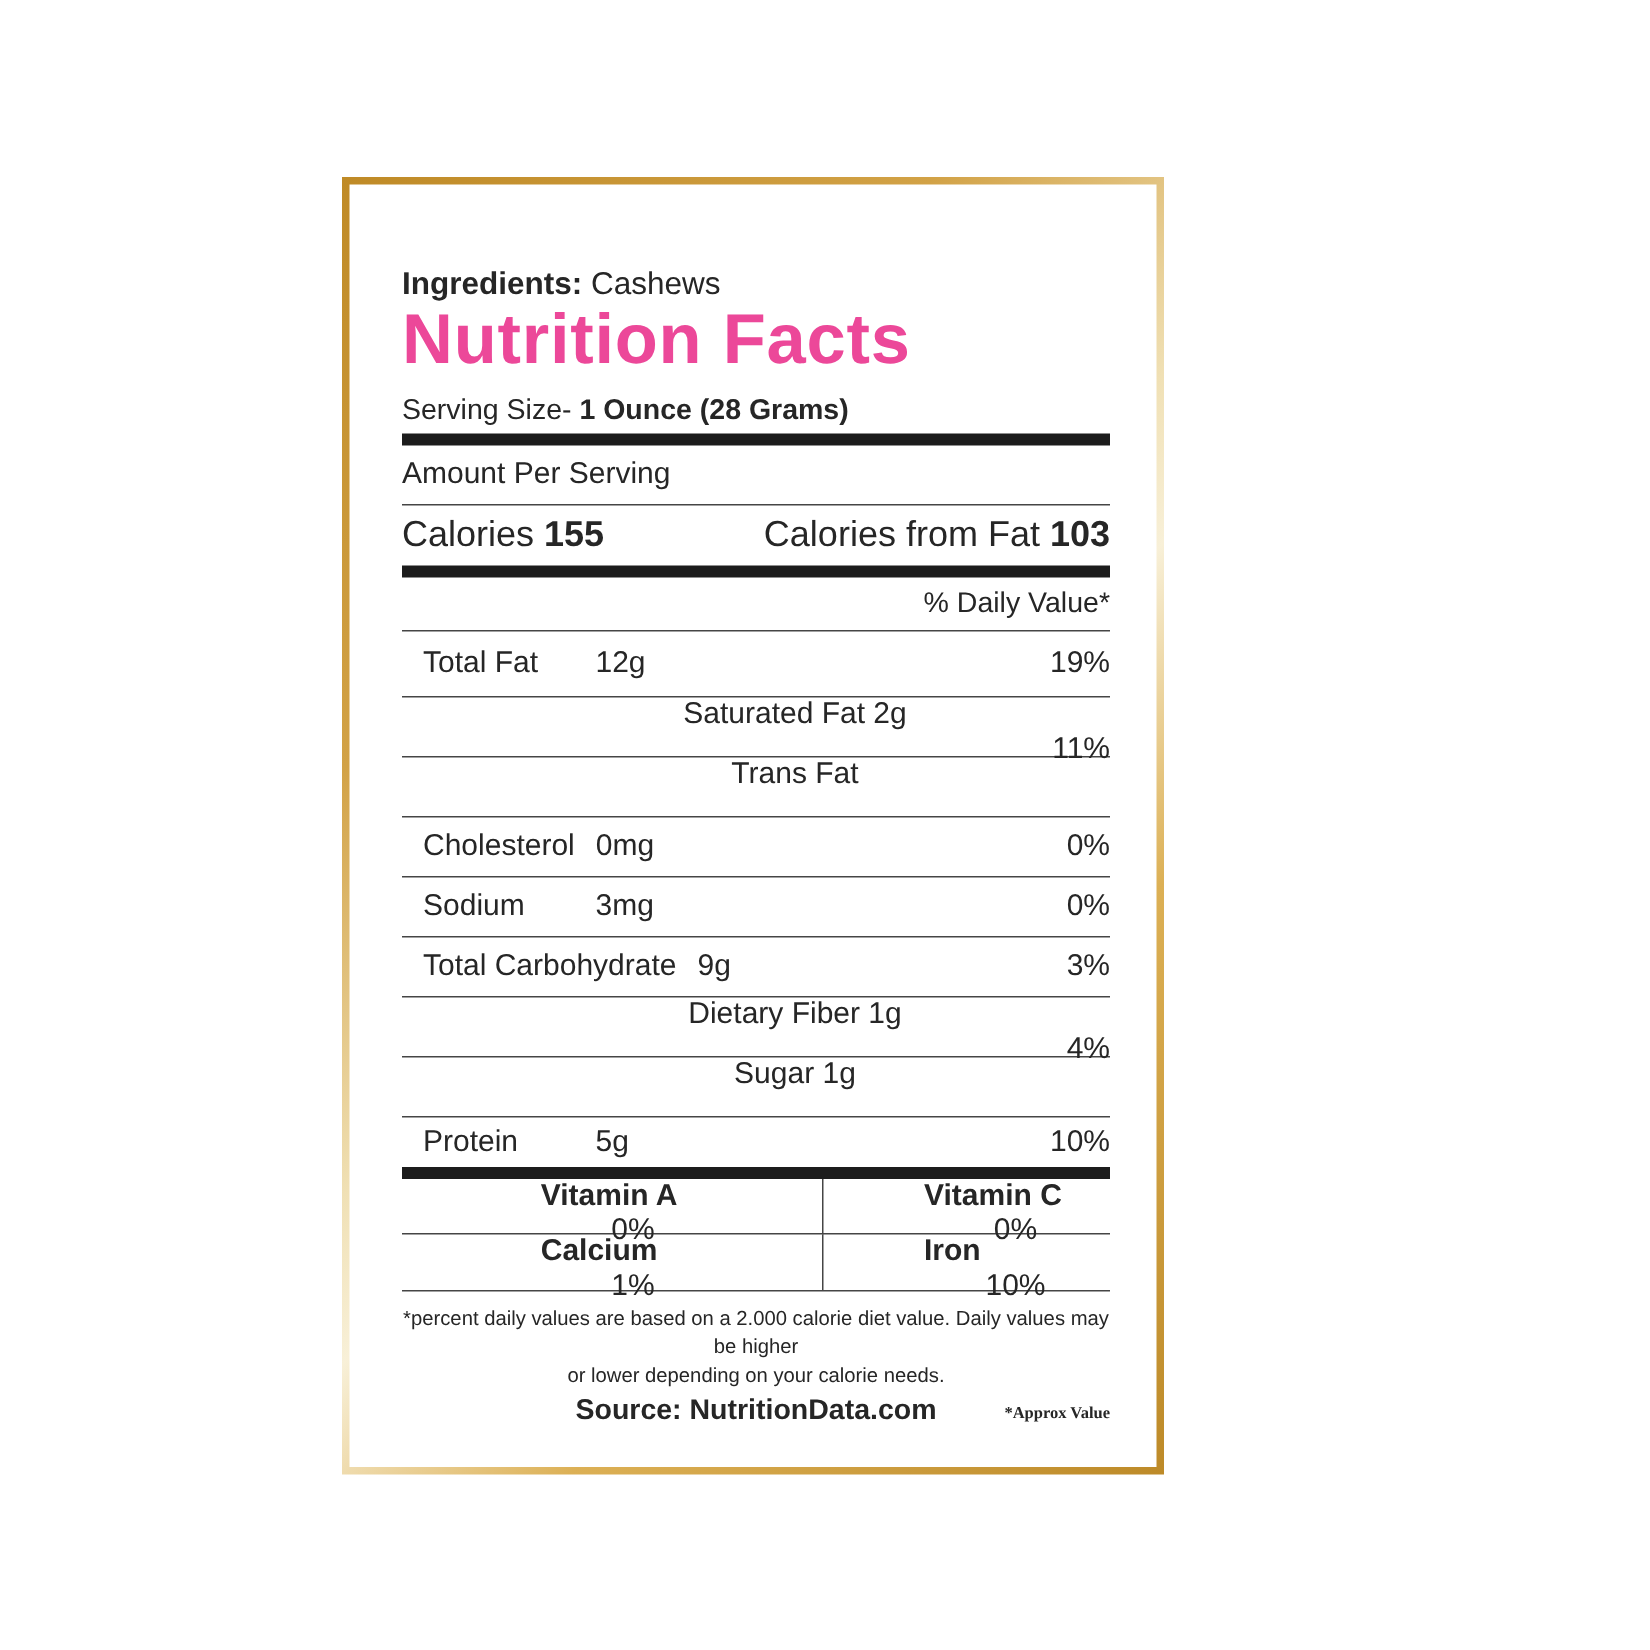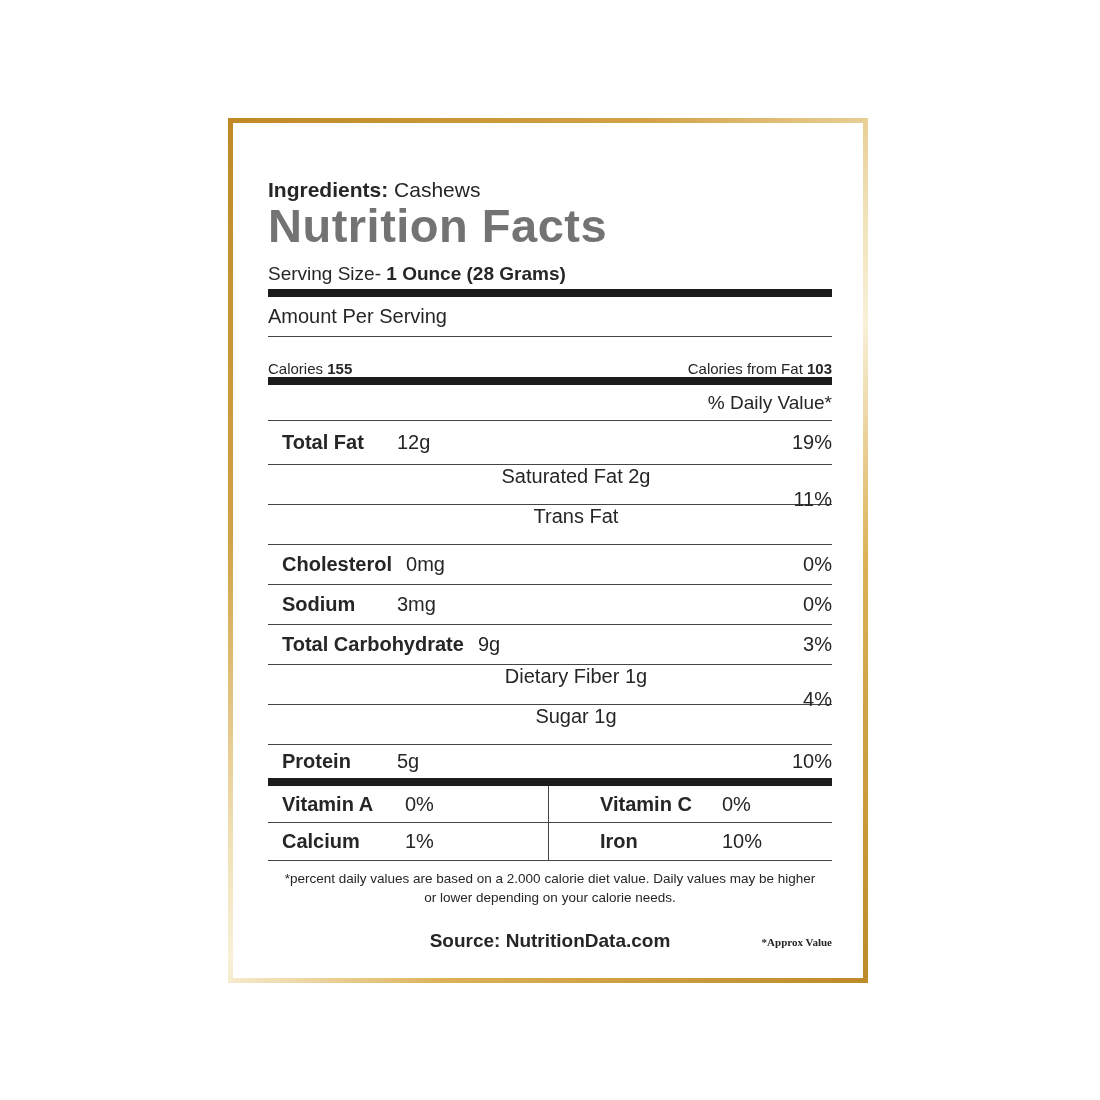--- a/index.html
+++ b/index.html
@@ -2,51 +2,51 @@
 <html><head>
 <meta charset="utf-8">
 <style>
   html,body{margin:0;padding:0;}
   body{
     width:1100px;height:1100px;position:relative;background:#ffffff;
     font-family:"Liberation Sans","DejaVu Sans",sans-serif;
     color:#262626;-webkit-font-smoothing:antialiased;
   }
   .frame{
-    position:absolute;left:228px;top:118px;width:640px;height:865px;
+    position:absolute;left:228px;top:118px;width:548px;height:865px;
     background:linear-gradient(135deg,#bf8a26 0%,#d2a246 28%,#f0e0b4 48%,#f8f0d8 56%,#dcb055 72%,#bd8a28 100%);
   }
   .frame-inner{position:absolute;inset:5px;background:#ffffff;}
   .content{position:absolute;left:35px;right:31px;top:0;bottom:0;}
   .abs{position:absolute;left:0;right:0;}
   .ingredients{top:55px;font-size:21px;}
   .ingredients .b{font-weight:bold;}
-  .title{top:76px;font-size:47px;font-weight:bold;letter-spacing:.5px;line-height:54px;color:#737373;}
+  .title{top:76px;font-size:47px;font-weight:bold;letter-spacing:.5px;line-height:54px;color:#ec4899;}
   .serving{top:140px;font-size:19px;}
   .serving .b{font-weight:bold;}
   .bar{height:8px;background:#1c1c1c;}
   .bar1{top:166px;}
   .aps{top:174px;height:39px;border-bottom:1.5px solid #454545;display:flex;align-items:center;font-size:20px;}
-  .calrow{top:214px;height:40px;display:flex;align-items:flex-end;justify-content:space-between;font-size:15px;}
+  .calrow{top:214px;height:40px;display:flex;align-items:center;justify-content:space-between;font-size:24px;}
   .calrow .b{font-weight:bold;}
   .bar2{top:254px;}
   .dvhead{top:262px;height:35px;border-bottom:1.5px solid #454545;display:flex;align-items:center;justify-content:flex-end;font-size:19px;}
   .rows{top:297px;}
   .nrow{height:40px;border-bottom:1.5px solid #454545;display:flex;align-items:center;font-size:20px;padding-left:14px;box-sizing:border-box;}
   .nrow:first-child{height:45px;}
   .nrow:last-child{height:33px;border-bottom:none;}
   .nrow.indent{padding-left:52px;flex-direction:column;}
-  .nrow.bold-name .n-name{font-weight:bold;}
+  .nrow.bold-name .n-name{font-weight:normal;}
   .n-name{display:inline-block;min-width:101px;}
   .nrow.indent .n-name{min-width:0;}
   .n-amount{margin-left:14px;}
   .n-dv{margin-left:auto;}
   .bar3{top:655px;}
   .micros{top:663px;display:grid;grid-template-columns:280px 1fr;grid-auto-rows:37px;border-bottom:1.5px solid #454545;font-size:20px;}
-  .mcell{display:flex;align-items:center;padding-left:14px;box-sizing:border-box;}
+  .mcell{display:flex;align-items:center;padding-left:14px;box-sizing:border-box;flex-direction:column;}
   .mcell.col-right{border-left:1.5px solid #454545;padding-left:51px;}
   .mcell.row-top{border-bottom:1.5px solid #454545;}
   .m-name{font-weight:bold;display:inline-block;min-width:109px;}
   .mcell.col-right .m-name{min-width:108px;}
   .m-value{margin-left:14px;}
   .footnote{top:746px;text-align:center;font-size:13.5px;line-height:19px;}
   .sourcerow{top:807px;height:30px;}
   .source{position:absolute;left:0;right:0;top:0;text-align:center;font-size:19px;font-weight:bold;}
   .approx{position:absolute;right:0;top:6px;font-size:11px;font-weight:bold;font-family:Liberation Serif, serif;}
 </style>

